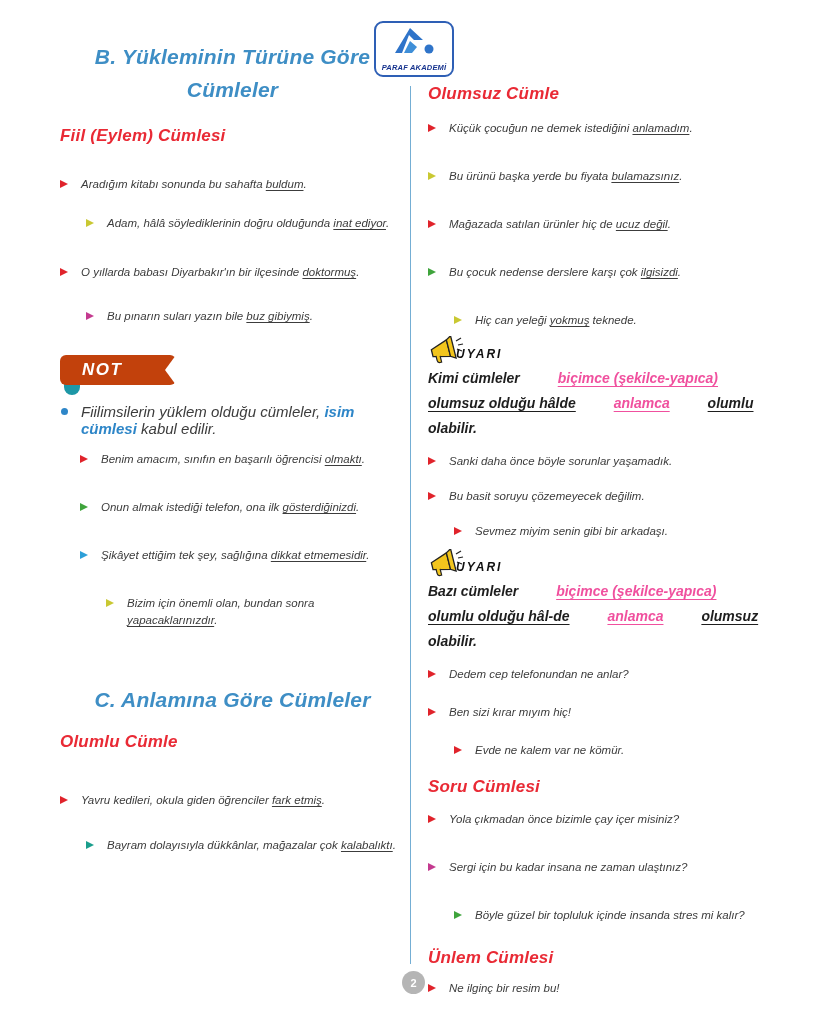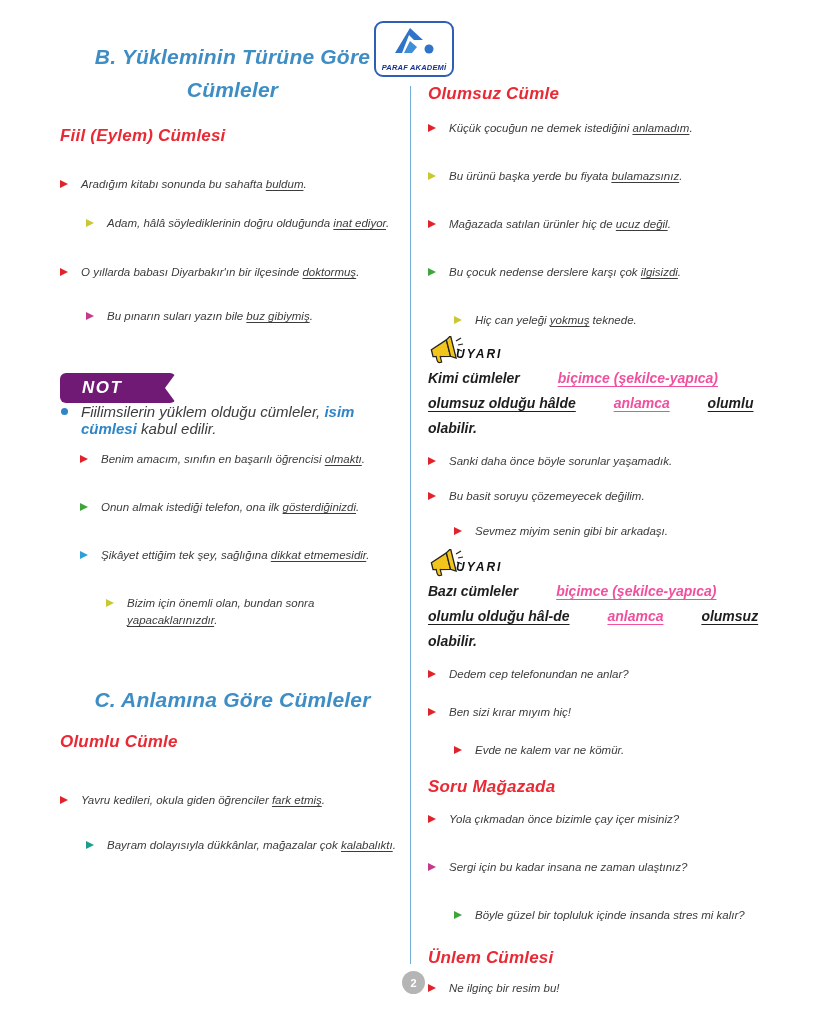--- a/index.html
+++ b/index.html
@@ -22,21 +22,21 @@
   .u{text-decoration:underline;text-underline-offset:2px;text-decoration-thickness:1px;}
   .b{font-weight:bold;}
 
   .lead{display:flex;align-items:flex-start;font-size:15px;line-height:17px;}
   .dot{width:7px;height:7px;border-radius:50%;background:#2e86c8;margin:5px 13px 0 1px;flex:0 0 auto;}
 
   .rich{font-size:14px;line-height:25px;color:#1e1e1e;font-weight:bold;}
   .rich .u{text-underline-offset:3px;padding-left:34px;}
 
   .not-wrap{position:relative;height:42px;width:140px;}
-  .not-ribbon{position:absolute;left:0;top:18px;width:116px;height:30px;background:#701a75;border-radius:6px;
+  .not-ribbon{position:absolute;left:0;top:0;width:116px;height:30px;background:#c2410c;border-radius:6px;
               color:#fff;font-weight:bold;font-size:17px;line-height:30px;padding-left:22px;
               box-sizing:border-box;letter-spacing:1.5px;z-index:1;}
   .not-ribbon::after{content:"";position:absolute;right:0;top:0;width:0;height:0;
               border-top:15px solid transparent;border-bottom:15px solid transparent;border-right:11px solid #fff;}
   .not-fold{position:absolute;left:4px;top:26px;width:16px;height:14px;background:#1d97a6;border-radius:3px 0 8px 8px;z-index:0;}
 
   .uyari{display:flex;align-items:flex-end;height:30px;}
   .uyari-label{font-size:12px;font-weight:bold;letter-spacing:2px;color:#111;margin-left:-8px;margin-bottom:3px;}
 
   #logo{position:absolute;left:50%;transform:translateX(-50%);top:21px;width:80px;height:56px;
@@ -207,21 +207,21 @@
         <div class="bullet">
           <span class="tri" style="border-left-color: rgb(224, 35, 43);"></span>
           <span class="sent"><span>Ben sizi kırar mıyım hiç!</span></span>
         </div>
         <div class="bullet">
           <span class="tri" style="border-left-color: rgb(224, 35, 43);"></span>
           <span class="sent"><span>Evde ne kalem var ne kömür.</span></span>
         </div>
       </div>
 
-    <div class="heading" style="margin-top:18px">Soru Mağazada</div>
+    <div class="heading" style="margin-top:18px">Soru Cümlesi</div>
     <div class="blist" style="margin-top:14px;--gap:31px">
         <div class="bullet">
           <span class="tri" style="border-left-color: rgb(224, 35, 43);"></span>
           <span class="sent"><span>Yola çıkmadan önce bizimle çay içer misiniz?</span></span>
         </div>
         <div class="bullet">
           <span class="tri" style="border-left-color: rgb(196, 58, 143);"></span>
           <span class="sent"><span>Sergi için bu kadar insana ne zaman ulaştınız?</span></span>
         </div>
         <div class="bullet">

